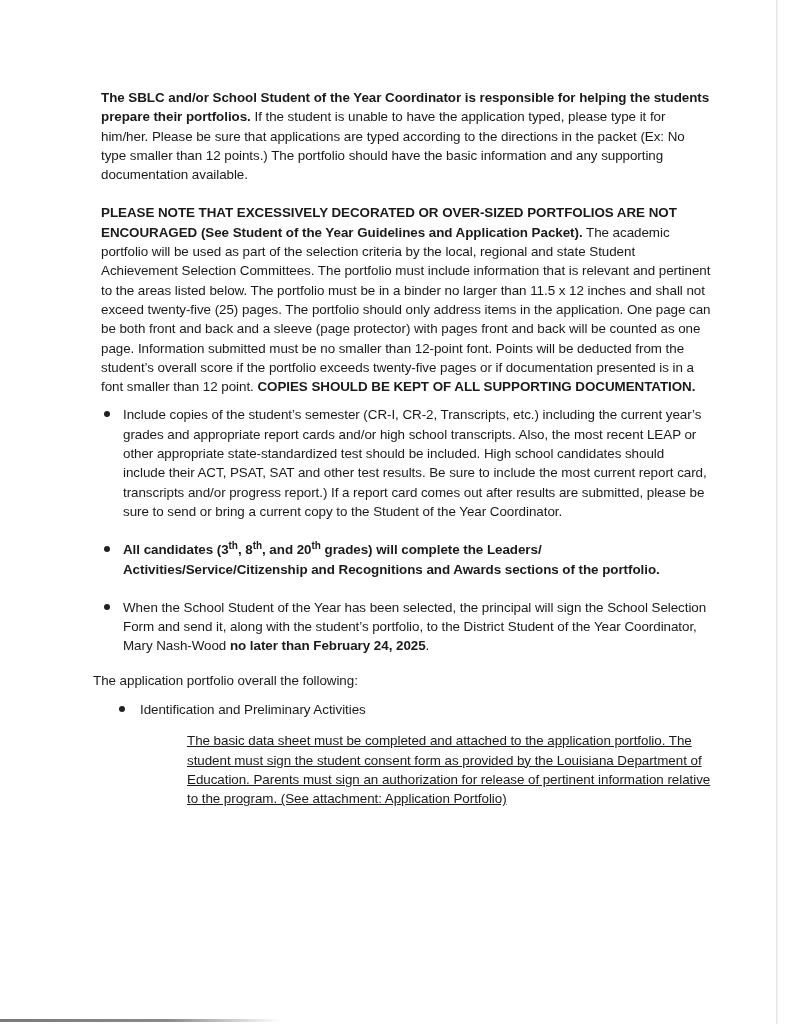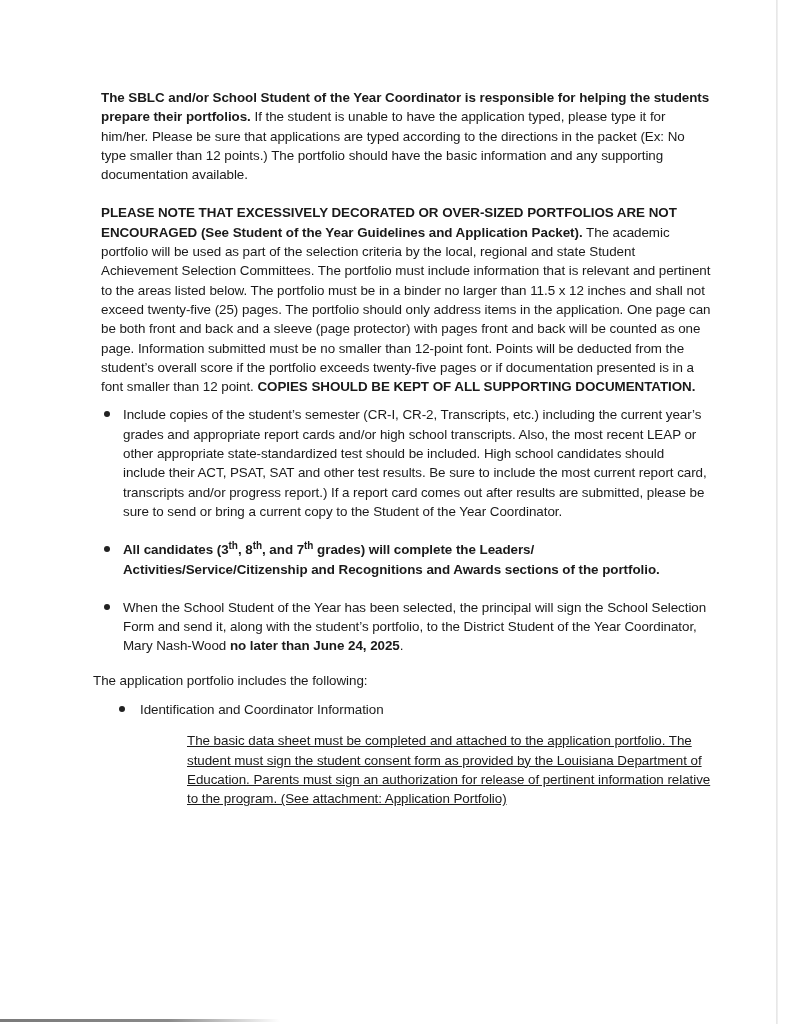--- a/index.html
+++ b/index.html
@@ -46,28 +46,28 @@
 
   <p class="para2"><b>PLEASE NOTE THAT EXCESSIVELY DECORATED OR OVER-SIZED PORTFOLIOS ARE NOT ENCOURAGED (See Student of the Year Guidelines and Application Packet).</b><span> The academic portfolio will be used as part of the selection criteria by the local, regional and state Student Achievement Selection Committees. The portfolio must include information that is relevant and pertinent to the areas listed below. The portfolio must be in a binder no larger than 11.5 x 12 inches and shall not exceed twenty-five (25) pages. The portfolio should only address items in the application. One page can be both front and back and a sleeve (page protector) with pages front and back will be counted as one page. Information submitted must be no smaller than 12-point font. Points will be deducted from the student’s overall score if the portfolio exceeds twenty-five pages or if documentation presented is in a font smaller than 12 point. </span><b>COPIES SHOULD BE KEPT OF ALL SUPPORTING DOCUMENTATION.</b></p>
 
   <ul class="main">
     <li>
       <span class="bullet"></span>
       <span>Include copies of the student’s semester (CR-I, CR-2, Transcripts, etc.) including the current year’s grades and appropriate report cards and/or high school transcripts. Also, the most recent LEAP or other appropriate state-standardized test should be included. High school candidates should include their ACT, PSAT, SAT and other test results. Be sure to include the most current report card, transcripts and/or progress report.) If a report card comes out after results are submitted, please be sure to send or bring a current copy to the Student of the Year Coordinator.</span>
     </li>
     <li>
       <span class="bullet"></span>
-      <b><span>All candidates (3</span><sup>th</sup><span>, 8</span><sup>th</sup><span>, and 7</span><sup>th</sup><span> grades) will complete the Leaders/ Activities/Service/Citizenship and Recognitions and Awards sections of the portfolio.</span></b>
+      <b><span>All candidates (3</span><sup>th</sup><span>, 8</span><sup>th</sup><span>, and 20</span><sup>th</sup><span> grades) will complete the Leaders/ Activities/Service/Citizenship and Recognitions and Awards sections of the portfolio.</span></b>
     </li>
     <li>
       <span class="bullet"></span>
-      <span>When the School Student of the Year has been selected, the principal will sign the School Selection Form and send it, along with the student’s portfolio, to the District Student of the Year Coordinator, Mary Nash-Wood </span><b>no later than June 24, 2025</b><span>.</span>
+      <span>When the School Student of the Year has been selected, the principal will sign the School Selection Form and send it, along with the student’s portfolio, to the District Student of the Year Coordinator, Mary Nash-Wood </span><b>no later than February 24, 2025</b><span>.</span>
     </li>
   </ul>
 
-  <p class="intro">The application portfolio includes the following:</p>
+  <p class="intro">The application portfolio overall the following:</p>
 
   <div class="sub-item">
     <span class="bullet"></span>
-    <span class="label">Identification and Coordinator Information</span>
+    <span class="label">Identification and Preliminary Activities</span>
   </div>
   <p class="sub-desc">The basic data sheet must be completed and attached to the application portfolio. The student must sign the student consent form as provided by the Louisiana Department of Education. Parents must sign an authorization for release of pertinent information relative to the program. (See attachment: Application Portfolio)</p>
 </div>
 
 </body></html>

